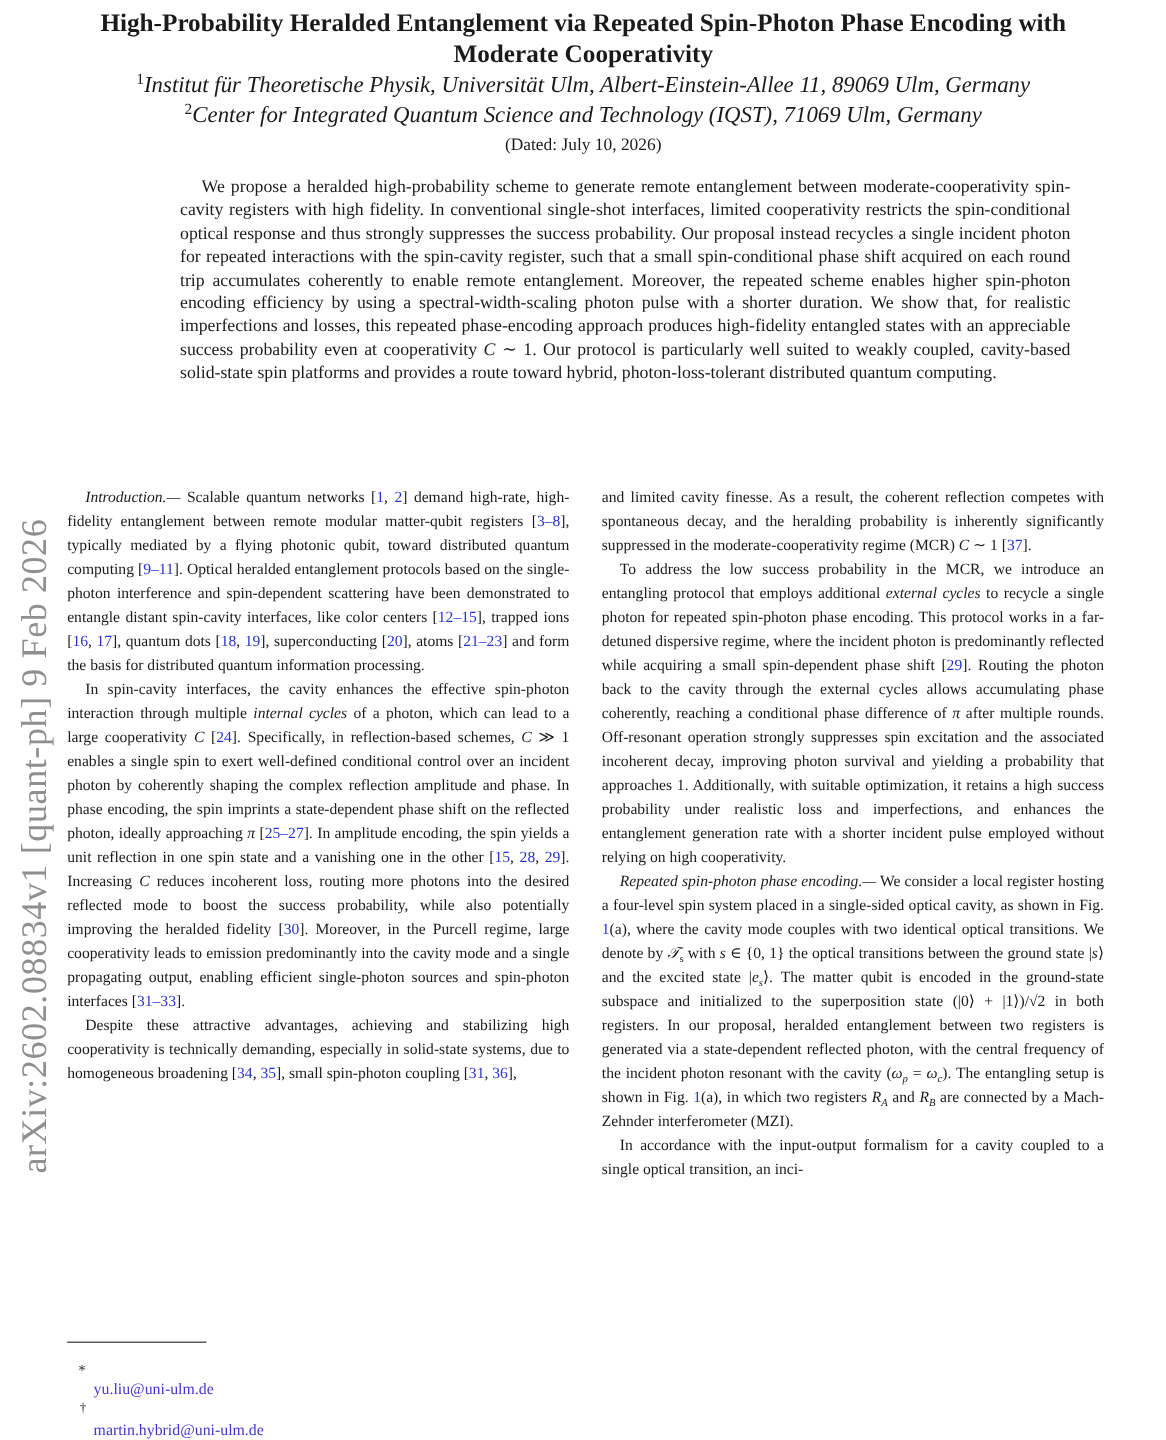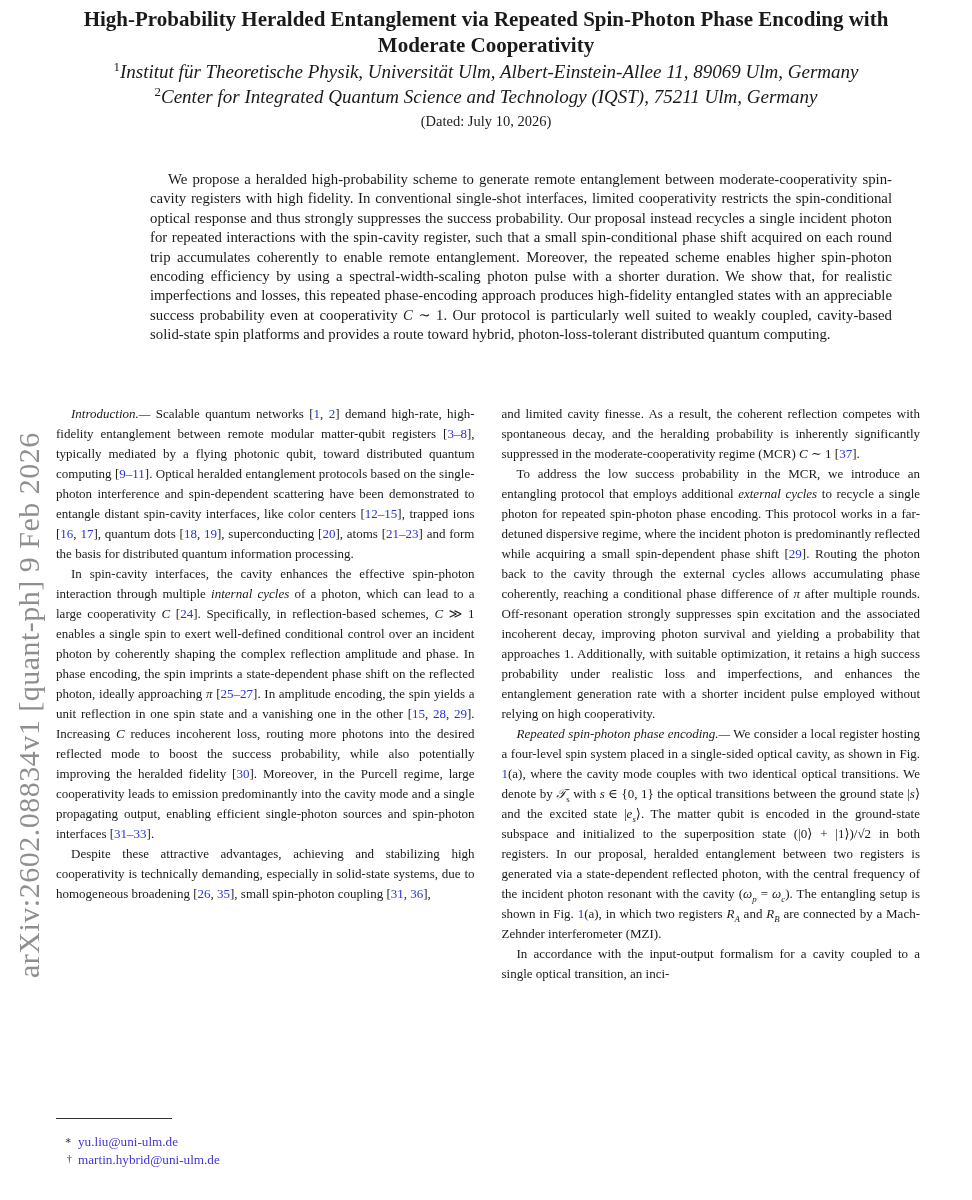--- a/index.html
+++ b/index.html
@@ -28,64 +28,64 @@
   #title{
     font-size:21px;font-weight:bold;line-height:26px;
     width:880px;margin:0 auto;
   }
   #authors{margin-top:20px;font-size:16.5px;}
   .affil{margin-top:3px;font-size:19px;font-style:normal;}
   .affil em{font-style:italic;}
   #date{margin-top:5px;font-size:14.5px;}
   
   #abstract{
-    position:absolute;top:170px;left:150px;width:742px;
+    position:absolute;top:147px;left:150px;width:742px;
     font-size:14.8px;line-height:19.4px;
     text-align:justify;text-indent:18px;
   }
   
   #columns{
     position:absolute;top:404px;left:56px;width:864px;
     display:flex;gap:27px;
   }
   .col{width:418.5px;font-size:13px;line-height:20px;text-align:justify;}
   .col p{margin:0;}
   .col p.indent{text-indent:15px;}
   sup{font-size:68%;line-height:0;}
   sub{font-size:68%;line-height:0;}
   .ref{color:var(--link,#2733cf);}
   em{font-style:italic;}
   
   #footnotes{position:absolute;left:56px;top:1118px;width:418px;font-size:13.2px;line-height:18px;}
   #footnote-rule{width:116px;border:0;border-top:1.4px solid #333;margin:0 0 14px 0;}
   .fn{display:flex;}
   .fn .fn-marker{width:16px;text-align:right;margin-right:6px;font-size:11px;position:relative;top:-2px;color:#333;}
-  .fn .fn-email{color:var(--email,#4335cf);}
+  .fn .fn-email{color:var(--email,#4335cf);margin-top:16px;}
 </style>
 </head>
 <body>
 
 <div id="page" style="color: rgb(26, 26, 26);">
 
   <div id="watermark">arXiv:2602.08834v1  [quant-ph]  9 Feb 2026</div>
 
   <div id="header">
     <div id="title">High-Probability Heralded Entanglement via Repeated Spin-Photon Phase Encoding with Moderate Cooperativity</div>
     <div class="affil"><sup>1</sup><em>Institut für Theoretische Physik, Universität Ulm, Albert-Einstein-Allee 11, 89069 Ulm, Germany</em></div>
-    <div class="affil"><sup>2</sup><em>Center for Integrated Quantum Science and Technology (IQST), 75211 Ulm, Germany</em></div>
+    <div class="affil"><sup>2</sup><em>Center for Integrated Quantum Science and Technology (IQST), 71069 Ulm, Germany</em></div>
     <div id="date">(Dated: July 10, 2026)</div>
   </div>
 
   <div id="abstract">We propose a heralded high-probability scheme to generate remote entanglement between moderate-cooperativity spin-cavity registers with high fidelity. In conventional single-shot interfaces, limited cooperativity restricts the spin-conditional optical response and thus strongly suppresses the success probability. Our proposal instead recycles a single incident photon for repeated interactions with the spin-cavity register, such that a small spin-conditional phase shift acquired on each round trip accumulates coherently to enable remote entanglement. Moreover, the repeated scheme enables higher spin-photon encoding efficiency by using a spectral-width-scaling photon pulse with a shorter duration. We show that, for realistic imperfections and losses, this repeated phase-encoding approach produces high-fidelity entangled states with an appreciable success probability even at cooperativity <em>C</em> ∼ 1. Our protocol is particularly well suited to weakly coupled, cavity-based solid-state spin platforms and provides a route toward hybrid, photon-loss-tolerant distributed quantum computing.</div>
 
   <div id="columns">
     <div class="col" id="left-col">
         <p class="indent"><em>Introduction.—</em> Scalable quantum networks [<span class="ref">1</span>, <span class="ref">2</span>] demand high-rate, high-fidelity entanglement between remote modular matter-qubit registers [<span class="ref">3–8</span>], typically mediated by a flying photonic qubit, toward distributed quantum computing [<span class="ref">9–11</span>]. Optical heralded entanglement protocols based on the single-photon interference and spin-dependent scattering have been demonstrated to entangle distant spin-cavity interfaces, like color centers [<span class="ref">12–15</span>], trapped ions [<span class="ref">16</span>, <span class="ref">17</span>], quantum dots [<span class="ref">18</span>, <span class="ref">19</span>], superconducting [<span class="ref">20</span>], atoms [<span class="ref">21–23</span>] and form the basis for distributed quantum information processing.</p>
         <p class="indent">In spin-cavity interfaces, the cavity enhances the effective spin-photon interaction through multiple <em>internal cycles</em> of a photon, which can lead to a large cooperativity <em>C</em> [<span class="ref">24</span>]. Specifically, in reflection-based schemes, <em>C</em> ≫ 1 enables a single spin to exert well-defined conditional control over an incident photon by coherently shaping the complex reflection amplitude and phase. In phase encoding, the spin imprints a state-dependent phase shift on the reflected photon, ideally approaching <em>π</em> [<span class="ref">25–27</span>]. In amplitude encoding, the spin yields a unit reflection in one spin state and a vanishing one in the other [<span class="ref">15</span>, <span class="ref">28</span>, <span class="ref">29</span>]. Increasing <em>C</em> reduces incoherent loss, routing more photons into the desired reflected mode to boost the success probability, while also potentially improving the heralded fidelity [<span class="ref">30</span>]. Moreover, in the Purcell regime, large cooperativity leads to emission predominantly into the cavity mode and a single propagating output, enabling efficient single-photon sources and spin-photon interfaces [<span class="ref">31–33</span>].</p>
-        <p class="indent">Despite these attractive advantages, achieving and stabilizing high cooperativity is technically demanding, especially in solid-state systems, due to homogeneous broadening [<span class="ref">26</span>, <span class="ref">35</span>], small spin-photon coupling [<span class="ref">31</span>, <span class="ref">36</span>],</p>
+        <p class="indent">Despite these attractive advantages, achieving and stabilizing high cooperativity is technically demanding, especially in solid-state systems, due to homogeneous broadening [<span class="ref">34</span>, <span class="ref">35</span>], small spin-photon coupling [<span class="ref">31</span>, <span class="ref">36</span>],</p>
       </div>
     <div class="col" id="right-col">
         <p class="noindent">and limited cavity finesse.  As a result, the coherent reflection competes with spontaneous decay, and the heralding probability is inherently significantly suppressed in the moderate-cooperativity regime (MCR) <em>C</em> ∼ 1 [<span class="ref">37</span>].</p>
         <p class="indent">To address the low success probability in the MCR, we introduce an entangling protocol that employs additional <em>external cycles</em> to recycle a single photon for repeated spin-photon phase encoding.  This protocol works in a far-detuned dispersive regime, where the incident photon is predominantly reflected while acquiring a small spin-dependent phase shift [<span class="ref">29</span>]. Routing the photon back to the cavity through the external cycles allows accumulating phase coherently, reaching a conditional phase difference of <em>π</em> after multiple rounds.  Off-resonant operation strongly suppresses spin excitation and the associated incoherent decay, improving photon survival and yielding a probability that approaches 1.  Additionally, with suitable optimization, it retains a high success probability under realistic loss and imperfections, and enhances the entanglement generation rate with a shorter incident pulse employed without relying on high cooperativity.</p>
         <p class="indent"><em>Repeated spin-photon phase encoding.—</em> We consider a local register hosting a four-level spin system placed in a single-sided optical cavity, as shown in Fig. <span class="ref">1</span>(a), where the cavity mode couples with two identical optical transitions. We denote by <em>𝒯</em><sub>s</sub> with <em>s</em> ∈ {0, 1} the optical transitions between the ground state |<em>s</em>⟩ and the excited state |<em>e<sub>s</sub></em>⟩.  The matter qubit is encoded in the ground-state subspace and initialized to the superposition state (|0⟩ + |1⟩)/√2 in both registers.  In our proposal, heralded entanglement between two registers is generated via a state-dependent reflected photon, with the central frequency of the incident photon resonant with the cavity (<em>ω<sub>p</sub></em> = <em>ω<sub>c</sub></em>).  The entangling setup is shown in Fig. <span class="ref">1</span>(a), in which two registers <em>R<sub>A</sub></em> and <em>R<sub>B</sub></em> are connected by a Mach-Zehnder interferometer (MZI).</p>
         <p class="indent">In accordance with the input-output formalism for a cavity coupled to a single optical transition, an inci-</p>
       </div>
   </div>
 
   <div id="footnotes">

